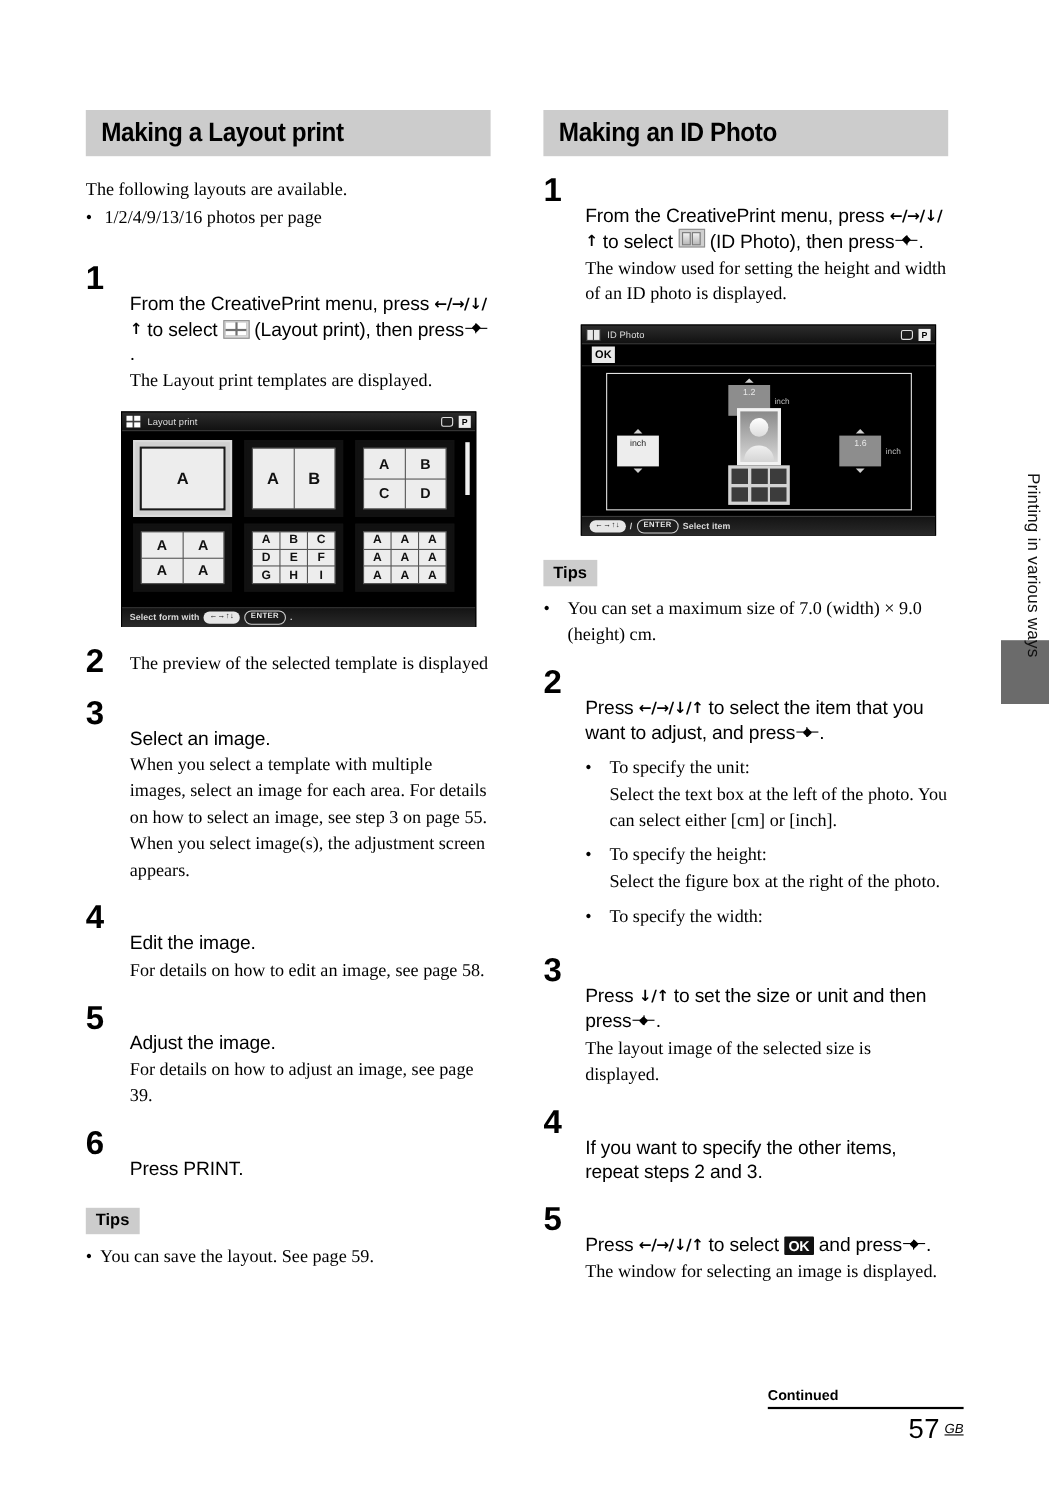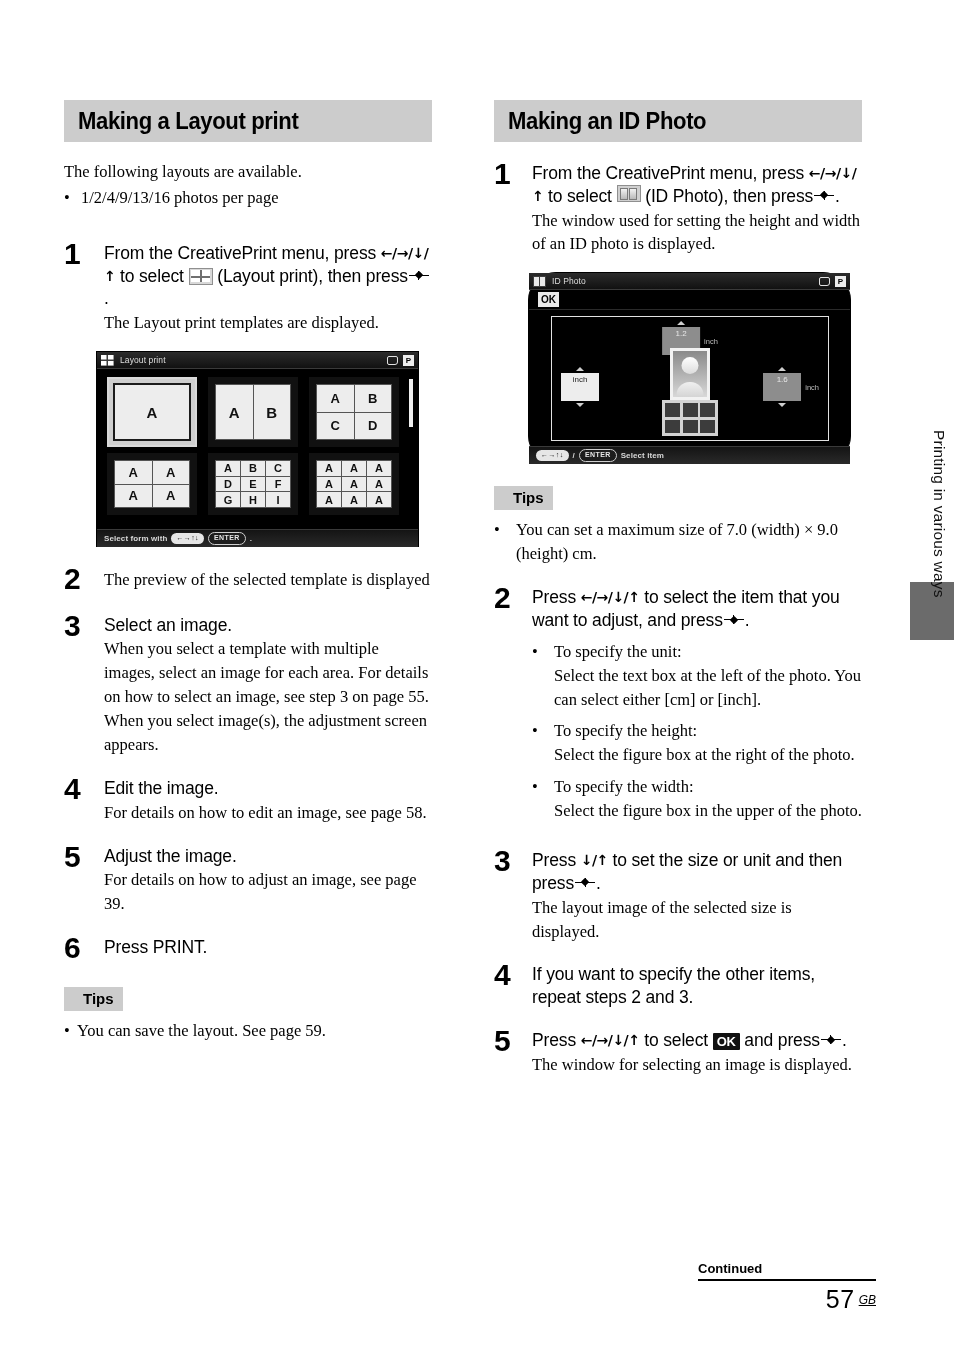--- a/index.html
+++ b/index.html
@@ -15,21 +15,21 @@
     overflow: hidden;
   }
 
   
   .page { position: absolute; inset: 0; }
   .col {
     position: absolute;
     top: 100px;
     width: 368px;
   }
-  .col-left  { left: 64px; }
+  .col-left  { left: 78px; }
   .col-right { left: 494px; }
 
   
   .section-band {
     background: #cccccc;
     height: 42px;
     display: flex;
     align-items: center;
     padding-left: 14px;
     margin-bottom: 18px;
@@ -74,20 +74,21 @@
     width: 40px;
     flex: none;
     letter-spacing: -1px;
   }
   .step .body { flex: 1; padding-top: 2px; }
   .step .lead {
     font-family: "Liberation Sans", sans-serif;
     font-size: 17.5px;
     line-height: 1.3;
     letter-spacing: -0.15px;
+    margin-top: 23px;
   }
   .step .sub {
     font-family: "Liberation Serif", serif;
     font-size: 16.5px;
     line-height: 1.45;
     margin-top: 1px;
   }
 
   
   .col-right .step .num { width: 38px; }
@@ -181,21 +182,21 @@
     letter-spacing: -0.3px;
   }
 
   
   .tips-label {
     display: inline-block;
     background: #cccccc;
     font-family: "Liberation Sans", sans-serif;
     font-weight: bold;
     font-size: 15px;
-    padding: 3px 9px 4px 19px;
+    padding: 3px 9px 4px 9px;
     margin-top: 24px;
     margin-bottom: 8px;
   }
   .tips-list { margin: 0; }
   .tip-row {
     display: flex;
     font-family: "Liberation Serif", serif;
     font-size: 16.5px;
     line-height: 1.45;
     margin-bottom: 4px;
@@ -690,21 +691,21 @@
           <span>From the CreativePrint menu, press</span>
           <span class="arrows">←/→/↓/↑</span>
           <span>to select</span>
           <span class="icon-idphoto"><i></i><i></i></span>
           <span>(ID Photo), then press</span><span class="enterkey"><span class="dia"></span></span><span>.</span>
         </div>
         <div class="sub">The window used for setting the height and width of an ID photo is displayed.</div>
       </div>
     </div>
 
-    <div class="shot shot-right" style="margin-left:34px;border-radius:28px;">
+    <div class="shot shot-right" style="margin-left:34px;">
       <div class="shot-titlebar">
         <span class="tb-icon-idp">
             <span></span>
             <span></span>
           </span>
         <span class="tname">ID Photo</span>
         <span class="tb-right">
           <span class="tb-screen"></span>
           <span class="tb-p">P</span>
         </span>
@@ -800,21 +801,20 @@
             <span class="dot">•</span>
             <span class="ttxt">
               <span>To specify the height:</span><br>
               <span>Select the figure box at the right of the photo.</span>
             </span>
           </div>
           <div class="tip-row indented" style="margin-top:8px;">
             <span class="dot">•</span>
             <span class="ttxt">
               <span>To specify the width:</span><br>
-              <span>Select the figure box in the upper of the photo.</span>
             </span>
           </div>
         </div>
       </div>
     </div>
 
     <div class="step" style="margin-top:20px;">
       <div class="num">3</div>
       <div class="body">
         <div class="lead">

